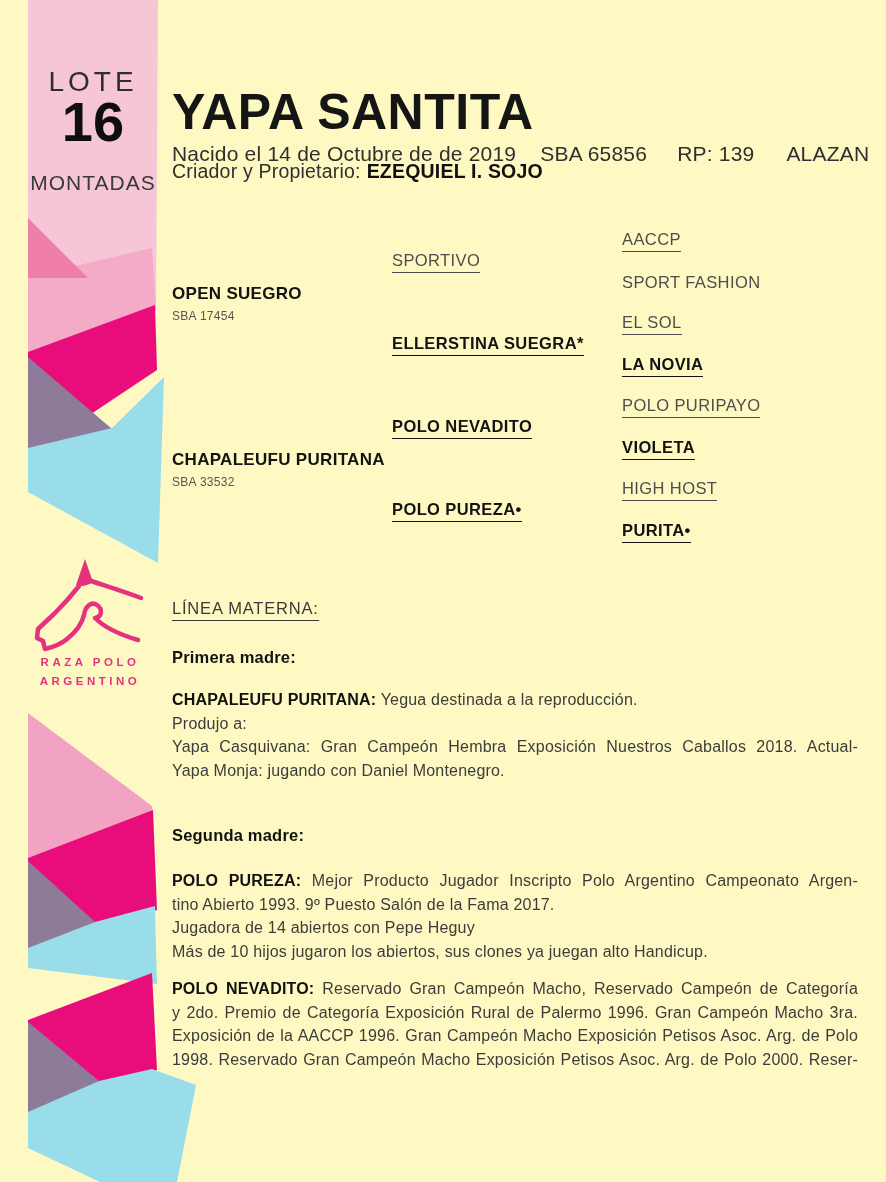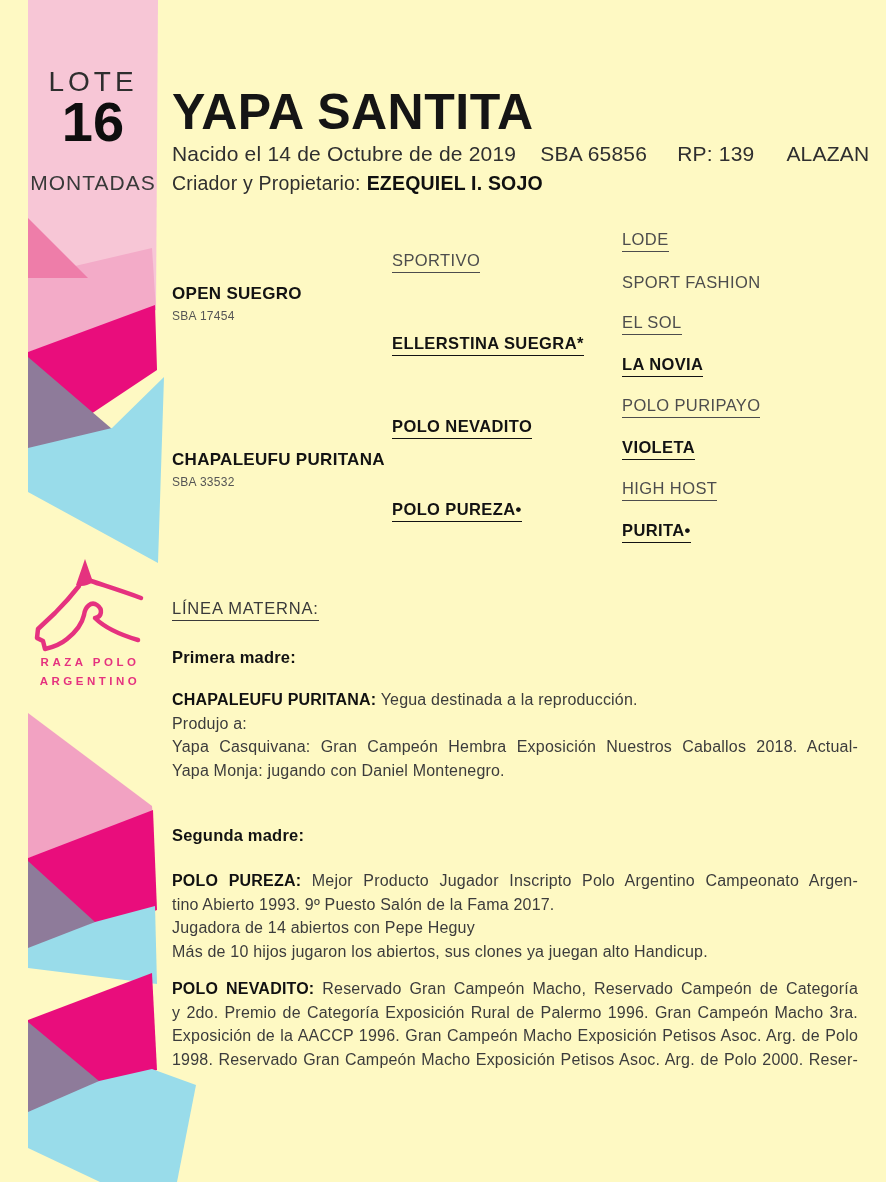--- a/index.html
+++ b/index.html
@@ -10,21 +10,21 @@
   .lot-badge{position:absolute;left:28px;top:0;width:130px;height:220px;text-align:center;z-index:2;}
   .lot-label{position:absolute;top:66px;left:0;right:0;font-size:28px;letter-spacing:4px;color:#2E2E2E;font-weight:400;}
   .lot-number{position:absolute;top:94px;left:0;right:0;font-size:56px;font-weight:800;color:#0E0E0E;line-height:1;}
   .lot-category{position:absolute;top:171px;left:0;right:0;font-size:21px;letter-spacing:1px;color:#393939;}
   
   .title{position:absolute;left:172px;top:83px;margin:0;font-size:50px;font-weight:800;color:#151515;letter-spacing:.5px;z-index:2;}
   .info-line{position:absolute;left:172px;top:142px;font-size:21px;color:#2F2F2F;letter-spacing:.2px;z-index:2;}
   .info-line .g1{margin-left:24px;}
   .info-line .g2{margin-left:30px;}
   .info-line .g3{margin-left:32px;}
-  .breeder-line{position:absolute;left:172px;top:172px;font-size:19.5px;color:#2F2F2F;letter-spacing:.2px;z-index:2;}
+  .breeder-line{position:absolute;left:172px;top:160px;font-size:19.5px;color:#2F2F2F;letter-spacing:.2px;z-index:2;}
   .breeder-line .bname{font-weight:700;color:#101010;margin-left:6px;}
   
   .pedigree{position:absolute;left:172px;top:220px;width:692px;height:333px;display:grid;
             grid-template-columns:220px 230px 242px;grid-template-rows:repeat(8,41.6px);z-index:2;}
   .pcell{display:flex;flex-direction:column;justify-content:center;align-items:flex-start;}
   .c1{grid-column:1;} .c2{grid-column:2;} .c3{grid-column:3;}
   .rA{grid-row:1/5;} .rB{grid-row:5/9;}
   .r12{grid-row:1/3;} .r34{grid-row:3/5;} .r56{grid-row:5/7;} .r78{grid-row:7/9;}
   .r1{grid-row:1;} .r2{grid-row:2;} .r3{grid-row:3;} .r4{grid-row:4;}
   .r5{grid-row:5;} .r6{grid-row:6;} .r7{grid-row:7;} .r8{grid-row:8;}
@@ -101,21 +101,21 @@
         <span class="nm bold ul">ELLERSTINA SUEGRA*</span>
       </div>
     <div class="pcell c2 r56">
         <span class="nm bold ul">POLO NEVADITO</span>
       </div>
     <div class="pcell c2 r78">
         <span class="nm bold ul">POLO PUREZA•</span>
       </div>
 
     <div class="pcell c3 r1">
-        <span class="nm reg ul">LODE</span>
+        <span class="nm reg ul">AACCP</span>
       </div>
     <div class="pcell c3 r2">
         <span class="nm reg">SPORT FASHION</span>
       </div>
     <div class="pcell c3 r3">
         <span class="nm reg ul">EL SOL</span>
       </div>
     <div class="pcell c3 r4">
         <span class="nm bold ul">LA NOVIA</span>
       </div>

